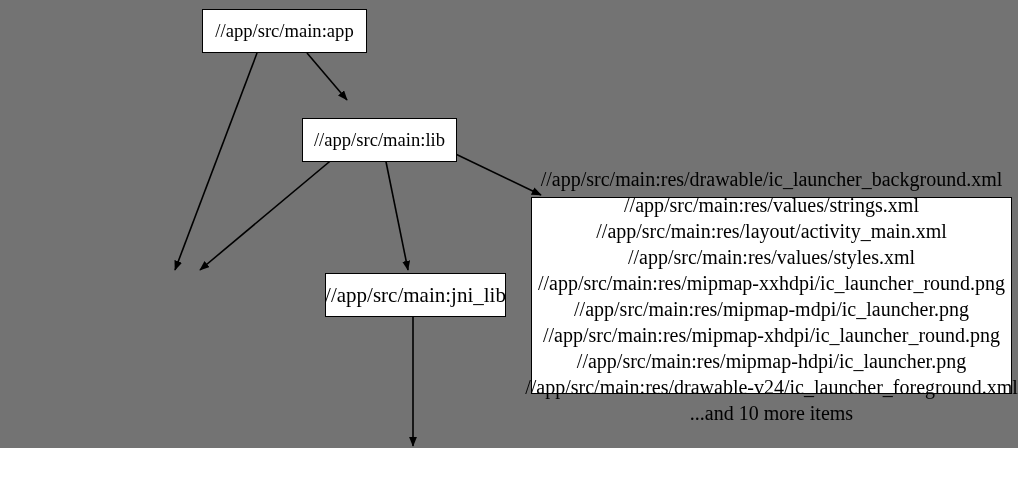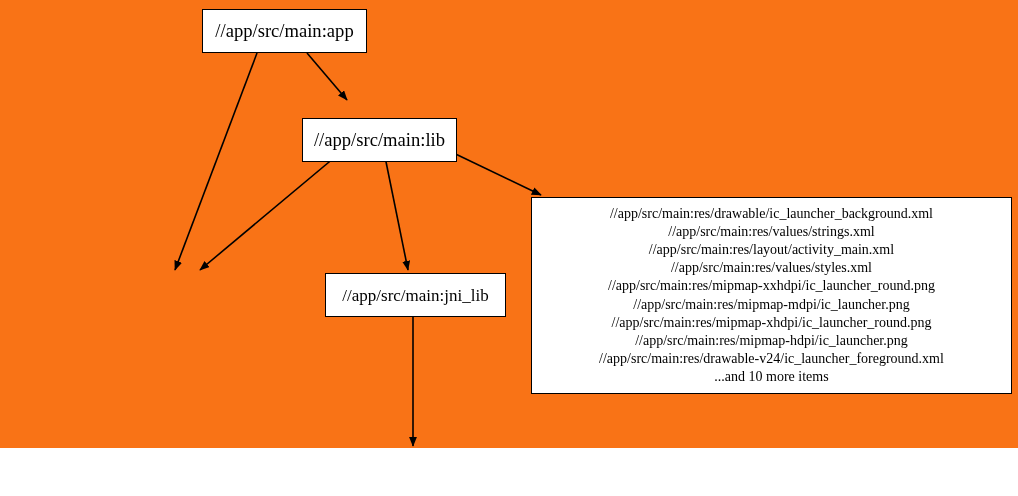--- a/index.html
+++ b/index.html
@@ -9,21 +9,21 @@
     background: #ffffff;
   }
   body {
     font-family: "Liberation Serif", "DejaVu Serif", serif;
     color: #000000;
   }
   #graph-canvas {
     position: relative;
     width: 1018px;
     height: 448px;
-    background: #f97316;
+    background: #737373;
     overflow: hidden;
   }
   #edge-layer {
     position: absolute;
     left: 0;
     top: 0;
     width: 1018px;
     height: 496px;
   }
   .node {
@@ -40,23 +40,23 @@
   }
   .node-label {
     display: block;
     white-space: pre;
     text-align: center;
   }
   
   #node-app        { left: 202px; top: 9px;   width: 165px; height: 44px;  font-size: 18.6px; }
   #node-lib        { left: 302px; top: 118px; width: 155px; height: 44px;  font-size: 18.6px; }
   #node-manifest   { left: 6px;   top: 273px; width: 302px; height: 44px;  font-size: 18.6px; }
-  #node-jnilib     { left: 325px; top: 273px; width: 181px; height: 44px;  font-size: 17px; }
+  #node-jnilib     { left: 325px; top: 273px; width: 181px; height: 44px;  font-size: 21px; }
   #node-cpp        { left: 280px; top: 449px; width: 270px; height: 44px;  font-size: 18.6px; }
-  #node-resources  { left: 531px; top: 197px; width: 481px; height: 197px; font-size: 14px; }
+  #node-resources  { left: 531px; top: 197px; width: 481px; height: 197px; font-size: 20px; }
   #node-resources .node-label { line-height: 1.30; }
 </style>
 </head>
 <body>
 
 <div id="graph-canvas">
 
   <svg id="edge-layer" viewBox="0 0 1018 496" width="1018" height="496" xmlns="http://www.w3.org/2000/svg">
     <defs>
       <marker id="arrowhead" markerWidth="10" markerHeight="8" refX="9.2" refY="4" orient="auto" markerUnits="userSpaceOnUse">

